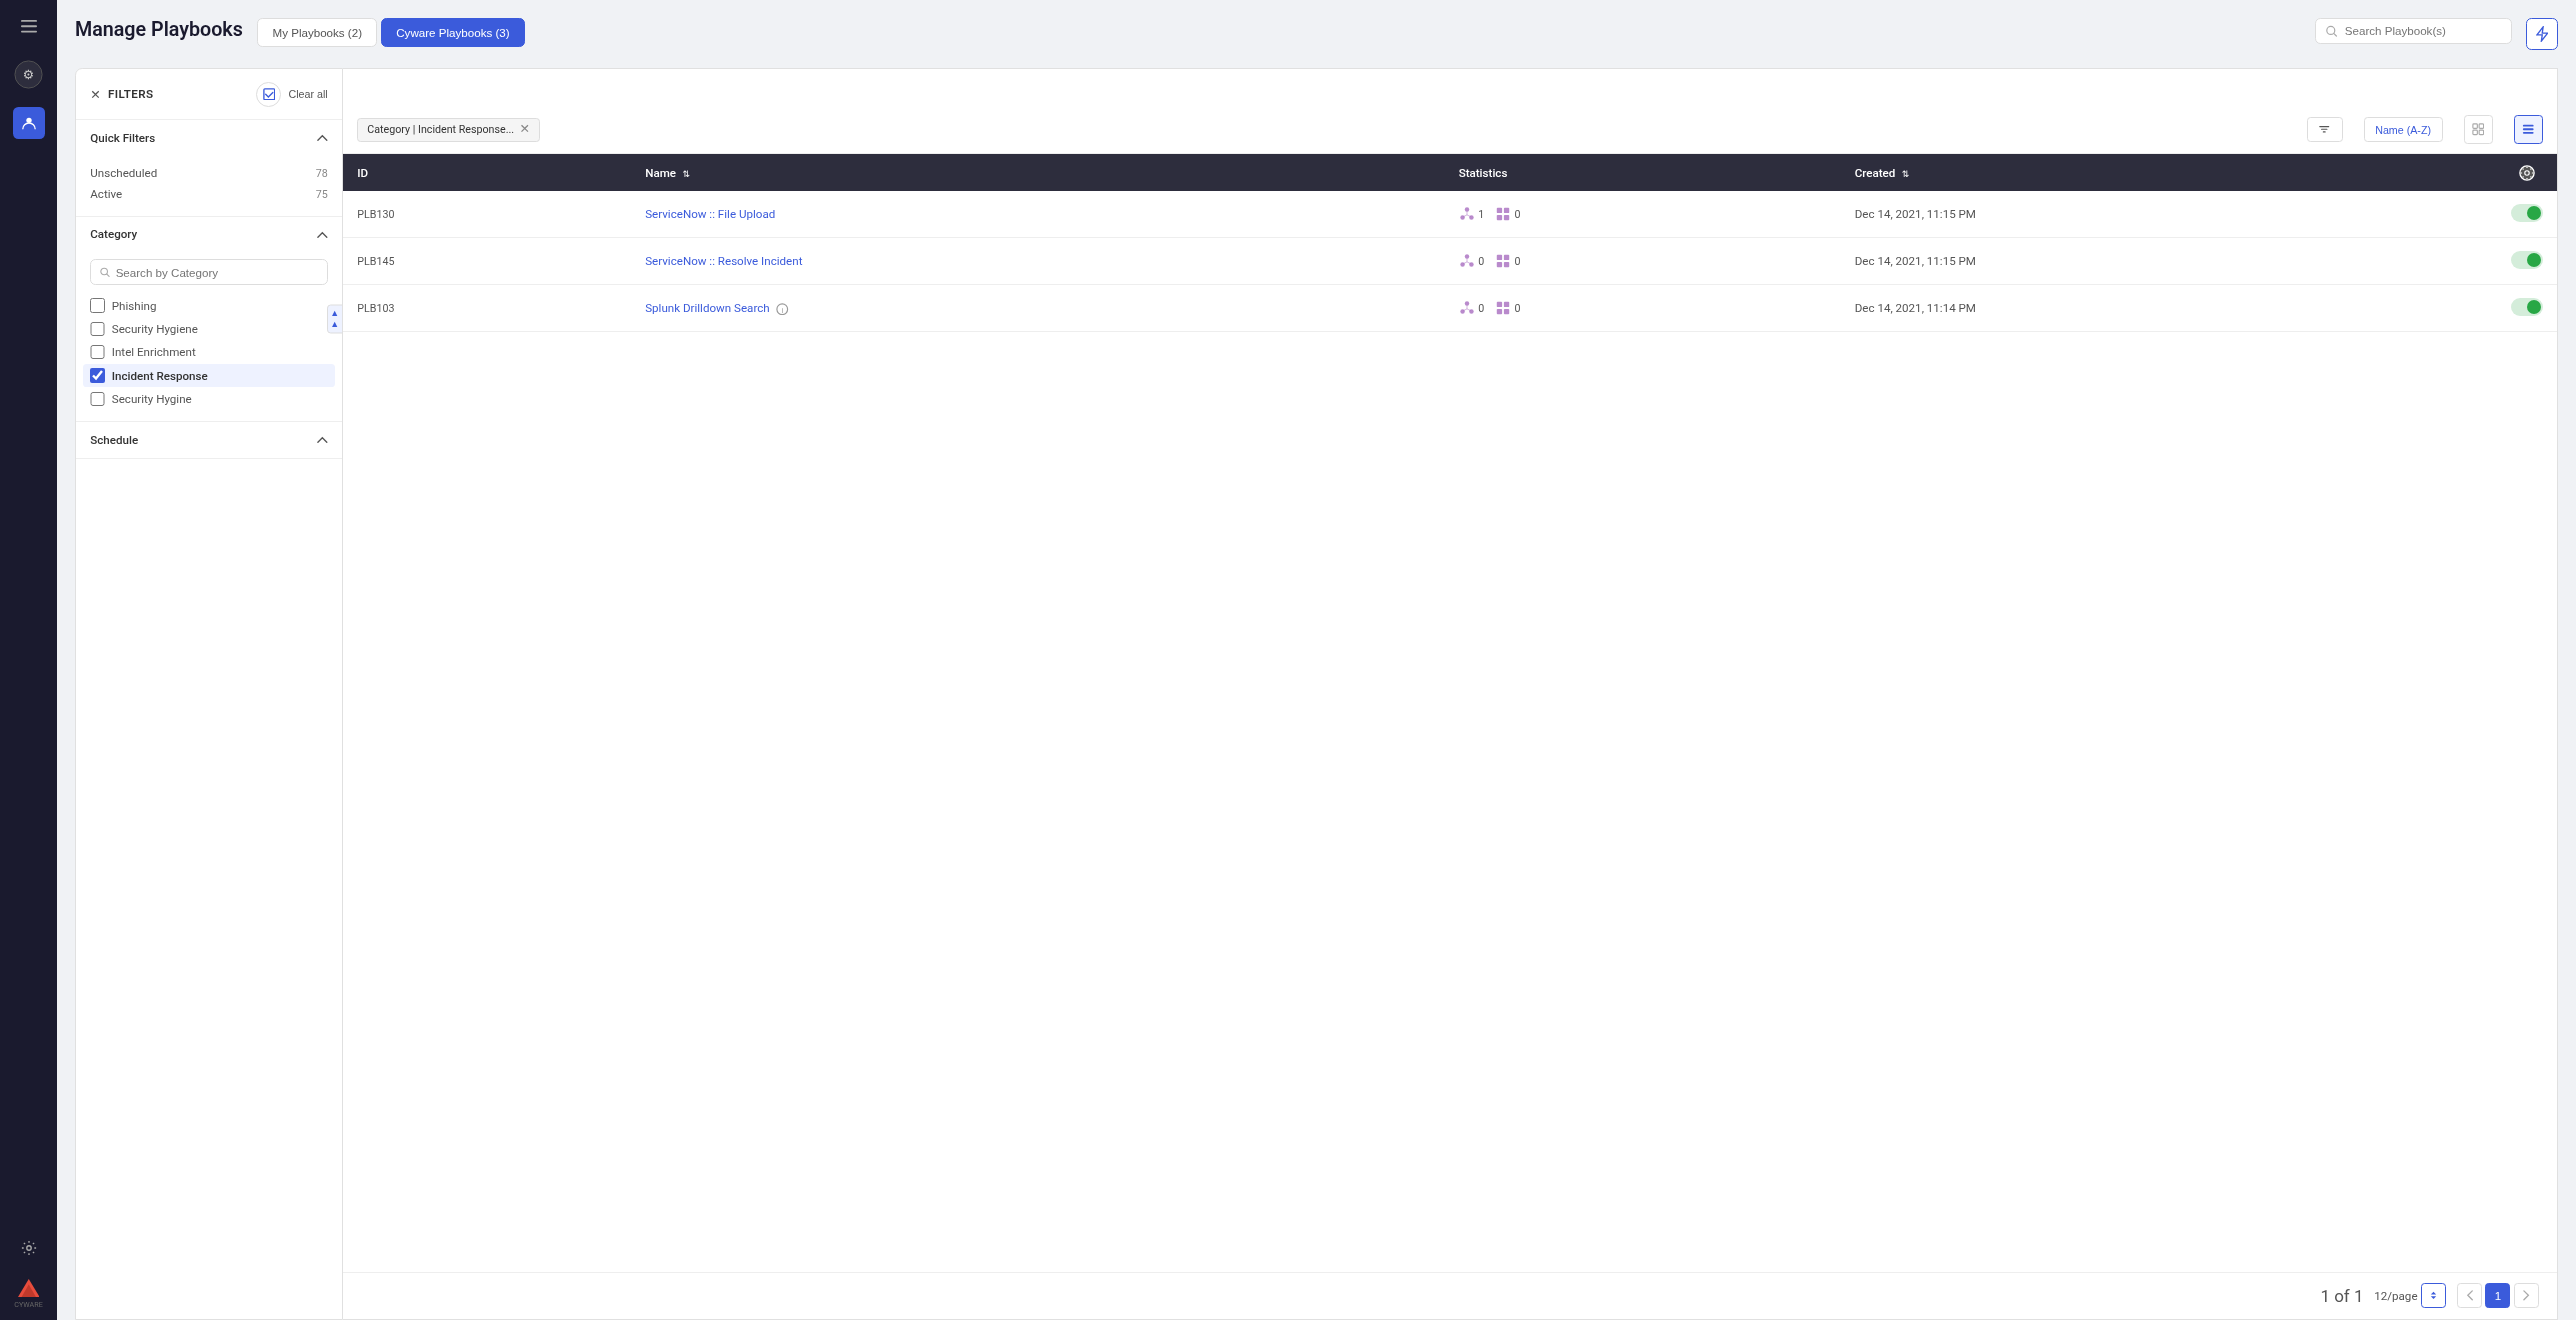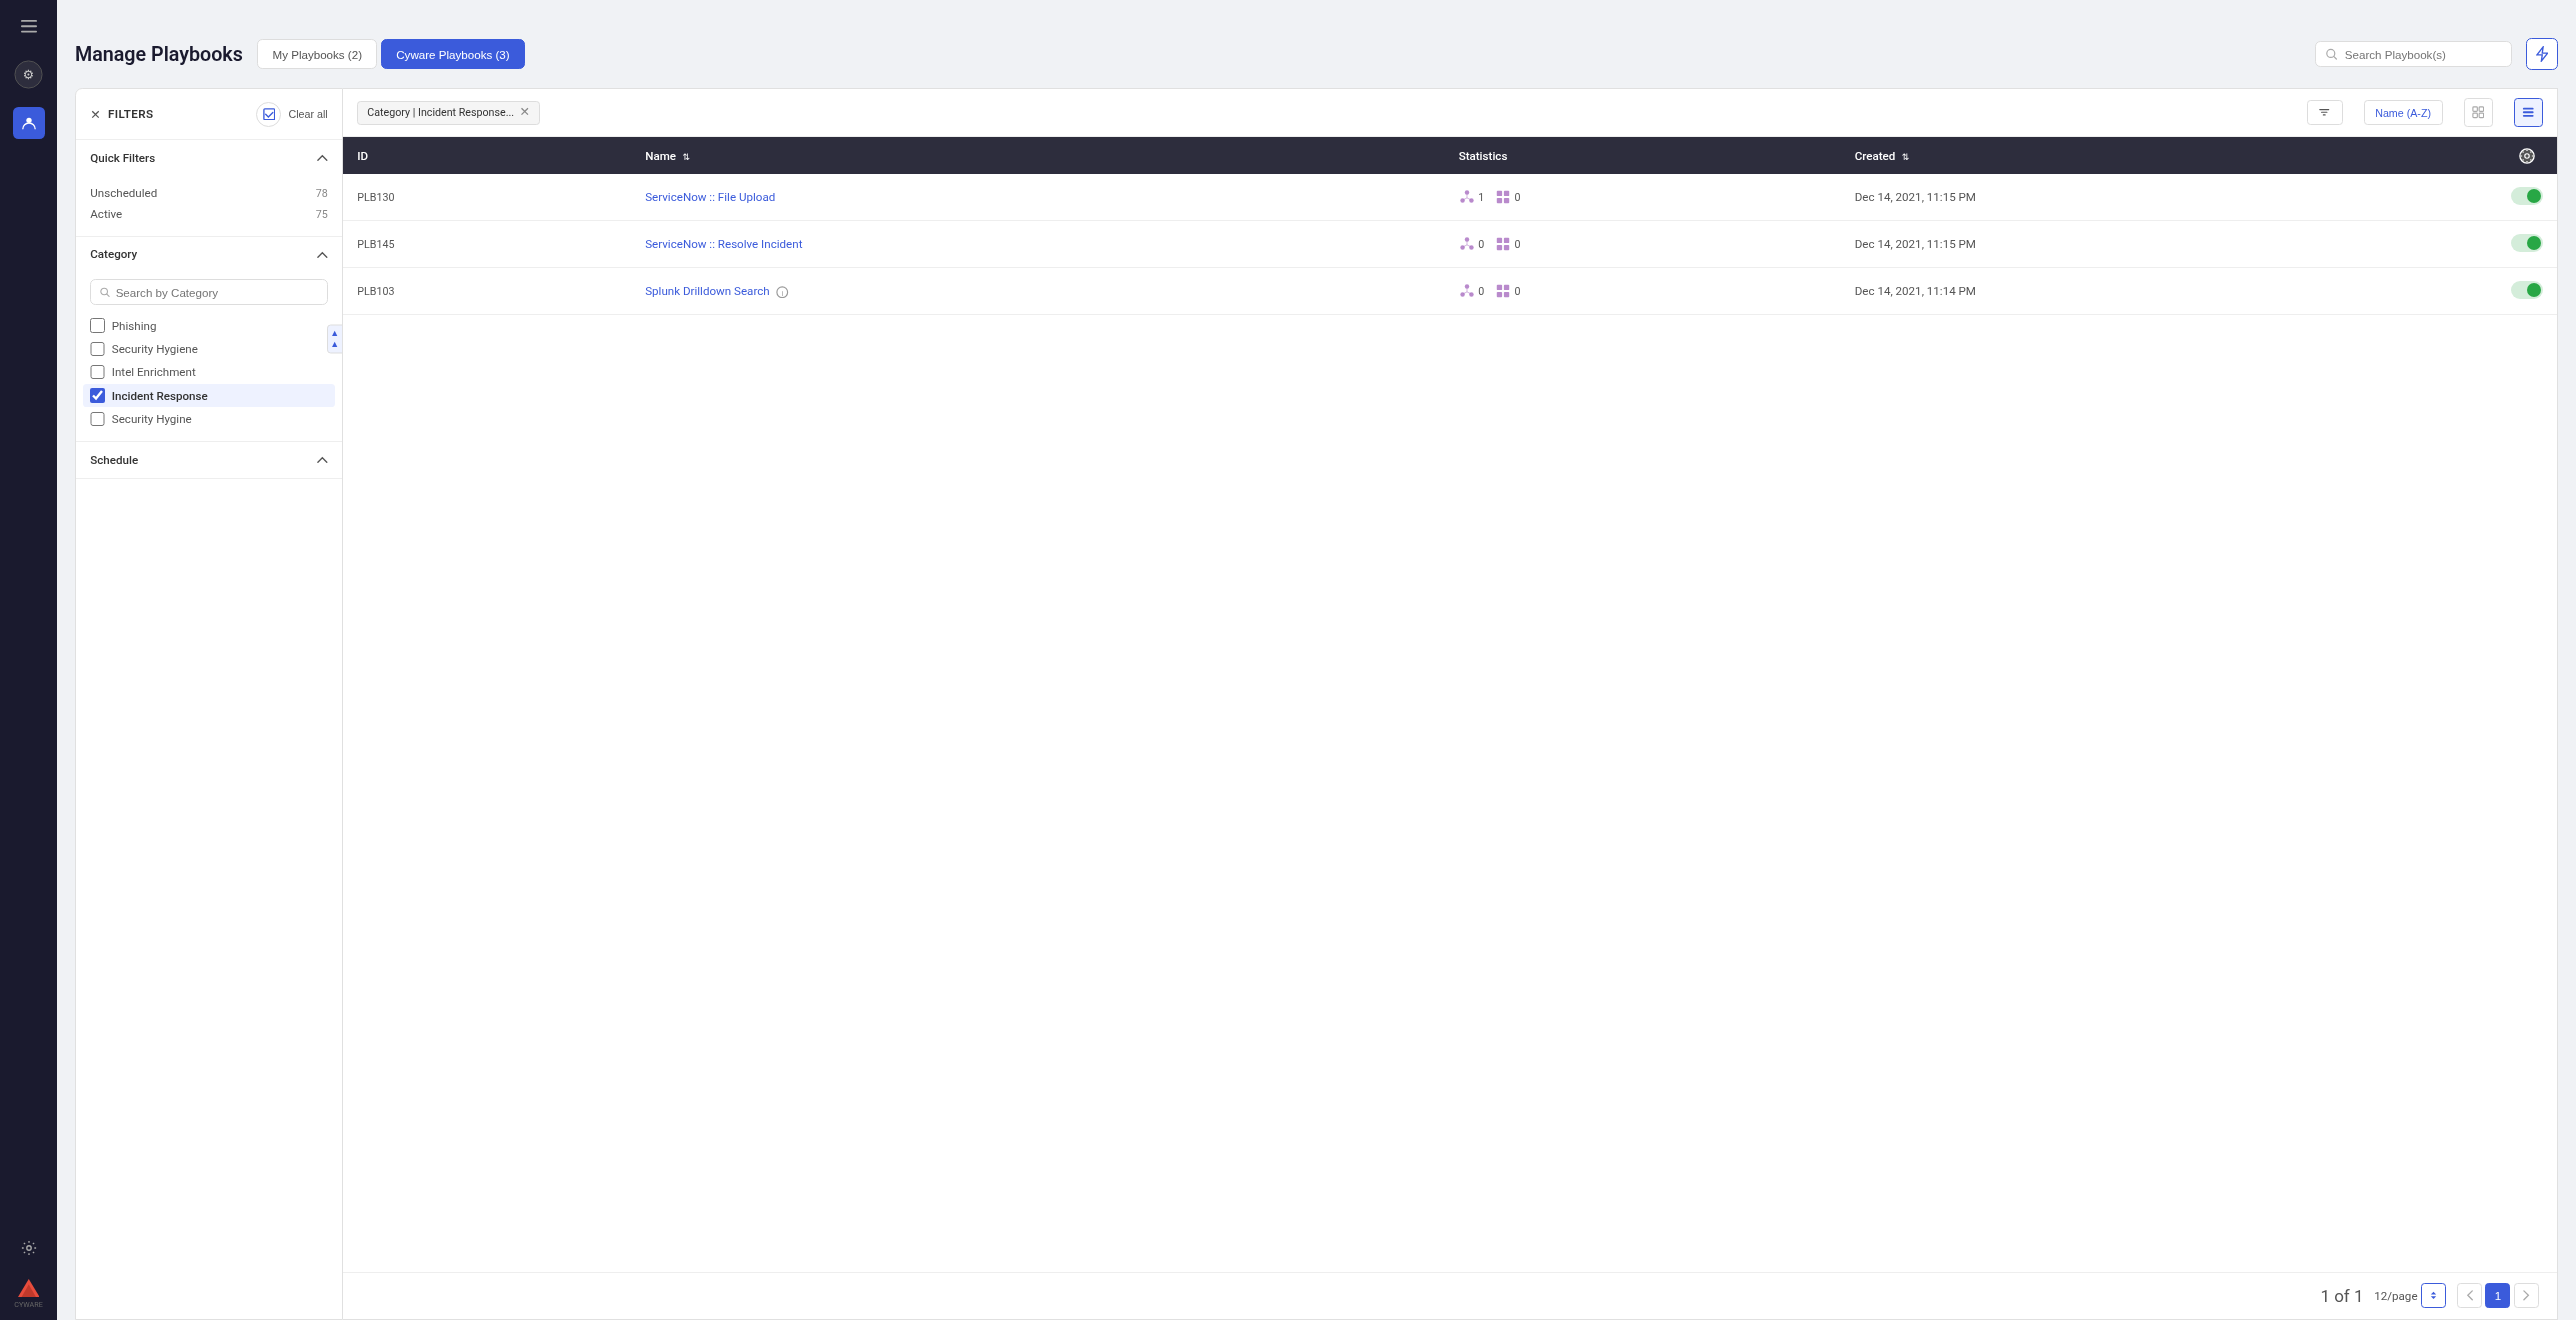--- a/index.html
+++ b/index.html
@@ -116,24 +116,23 @@
       flex: 1;
       display: flex;
       flex-direction: column;
       overflow: hidden;
       padding: 18px 18px 0 18px;
     }
 
     
     .page-header {
       display: flex;
-      align-items: center;
+      align-items: flex-start;
       margin-bottom: 18px;
       gap: 14.3px;
-      margin-top: 20px;
     }
     .page-title {
       font-size: 19.7px;
       font-weight: 600;
       color: #1a1a2e;
     }
     .tab-group {
       display: flex;
       gap: 3.6px;
     }
@@ -336,20 +335,21 @@
     }
 
     
     .active-filter-bar {
       display: flex;
       align-items: center;
       padding: 9px 14.3px;
       gap: 7.2px;
       border-bottom: 0.9px solid #eee;
       justify-content: space-between;
+      margin-top: 37px;
     }
     .active-filter-tags {
       display: flex;
       gap: 7.2px;
       align-items: center;
     }
     .filter-tag {
       display: flex;
       align-items: center;
       gap: 5.4px;

